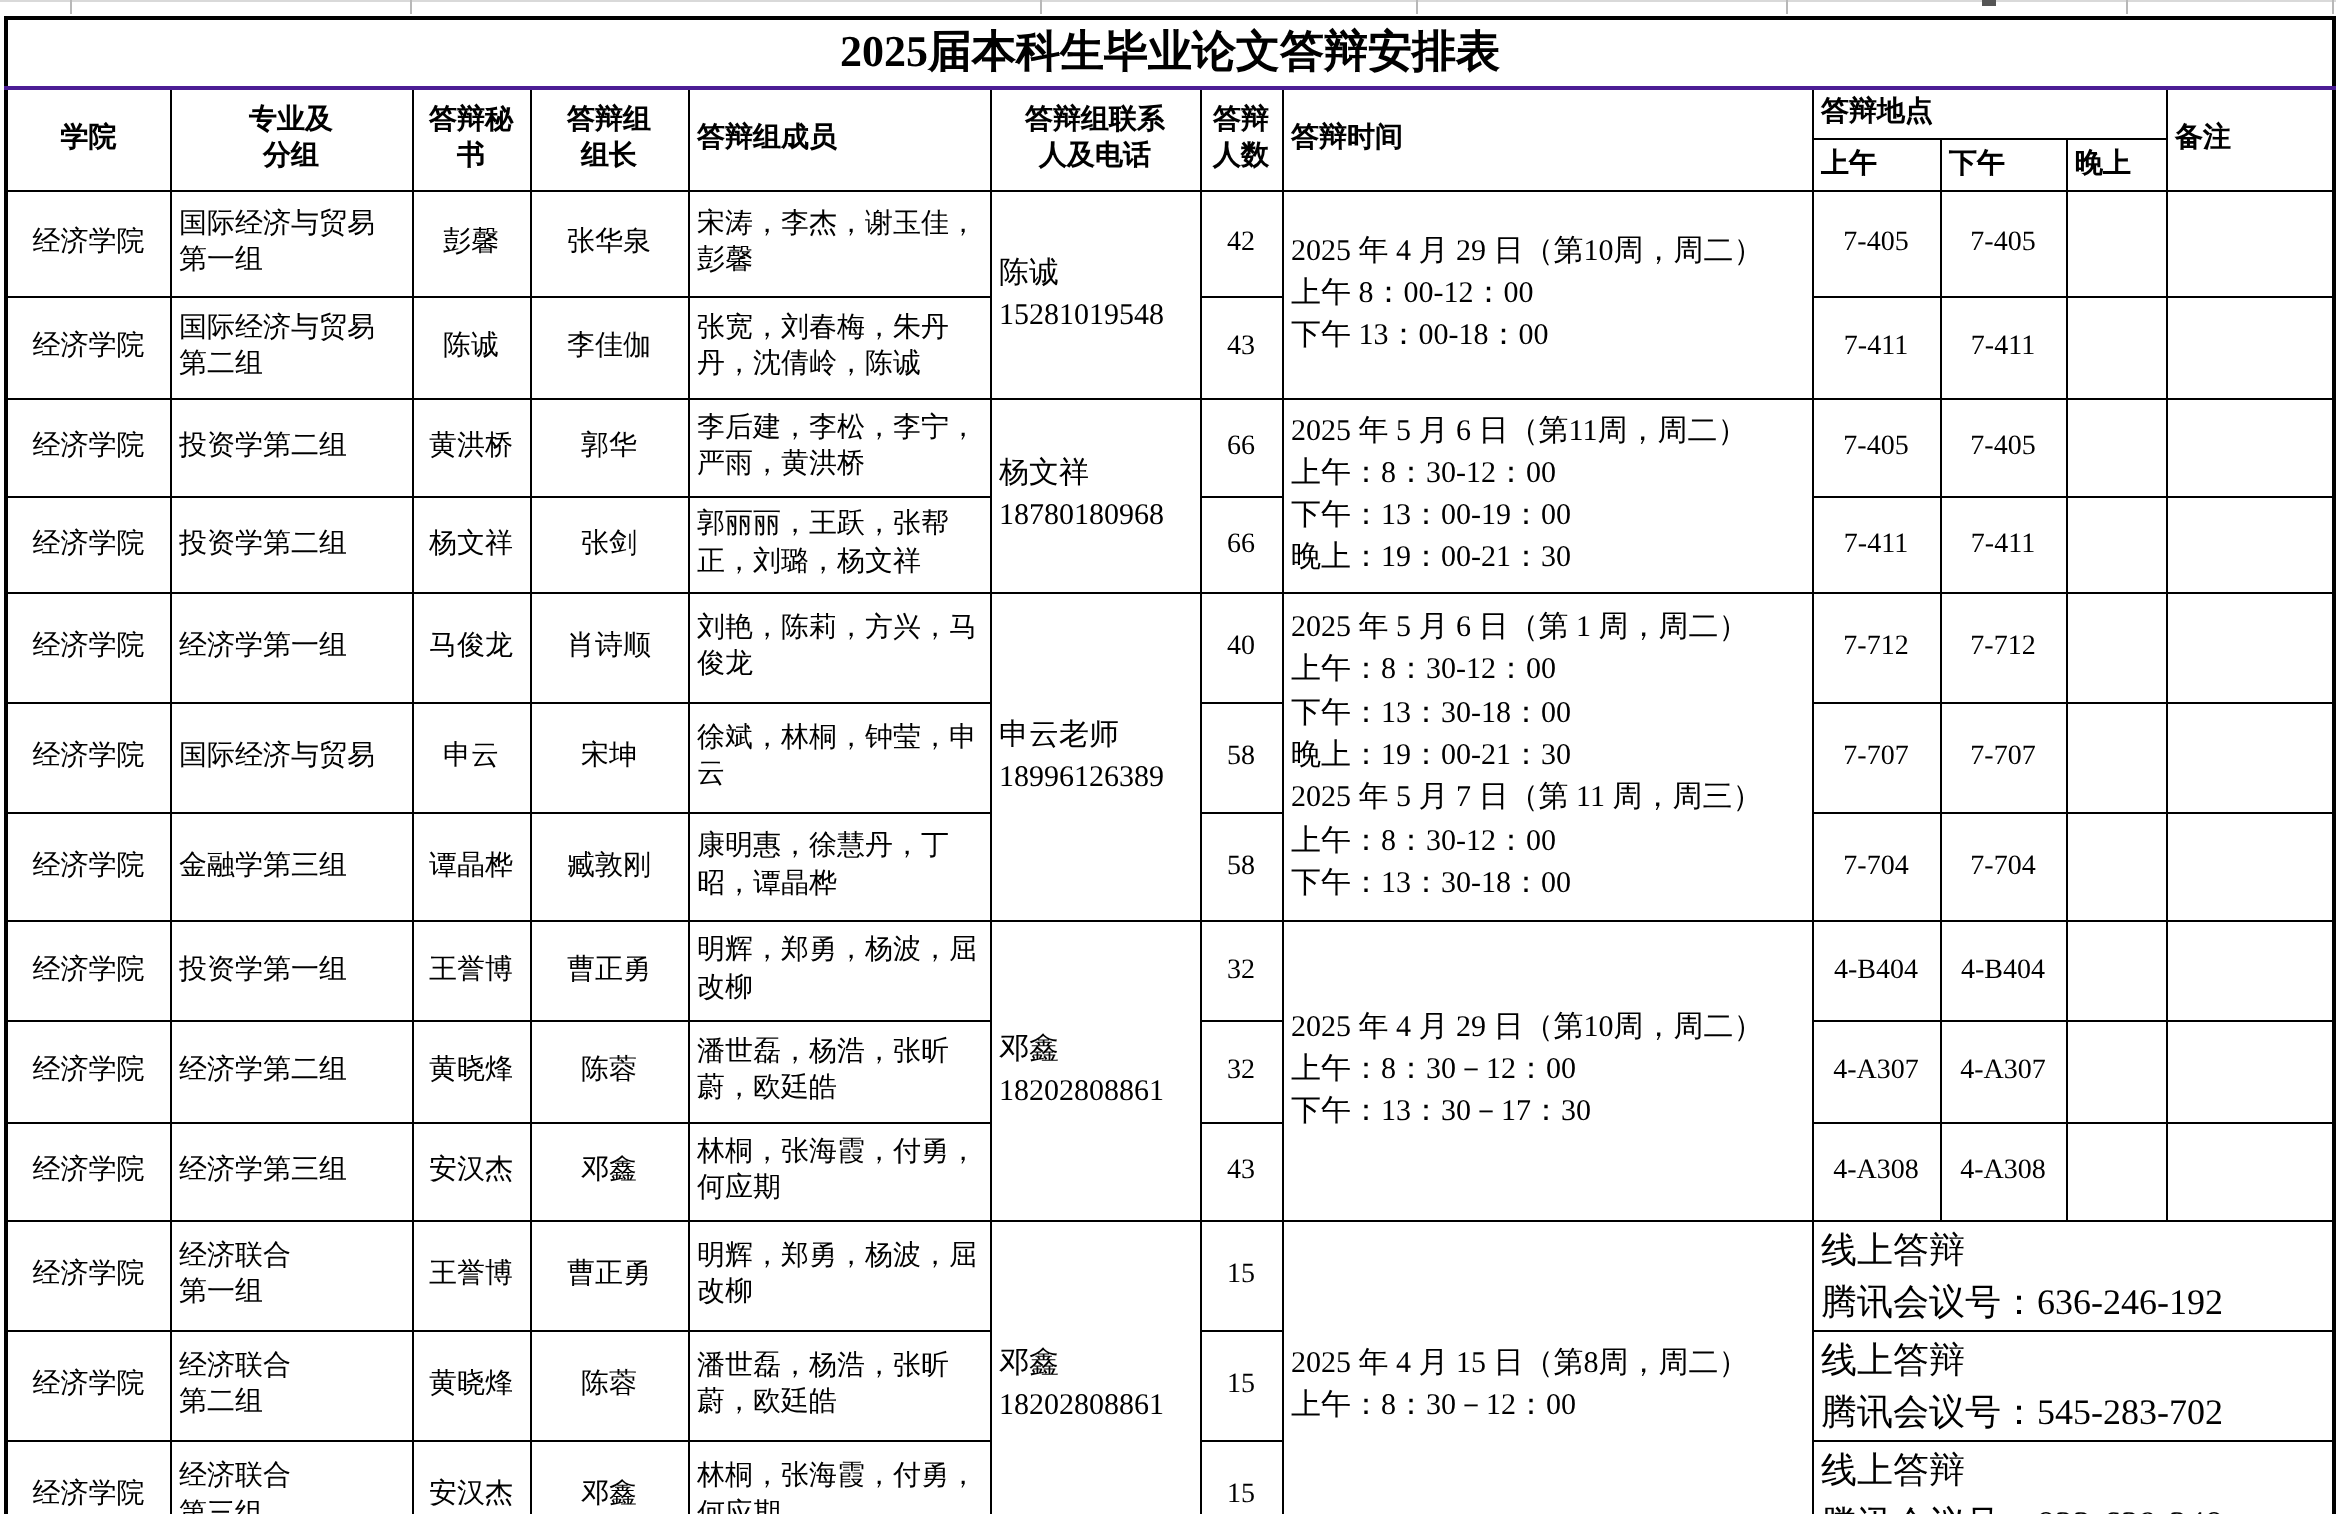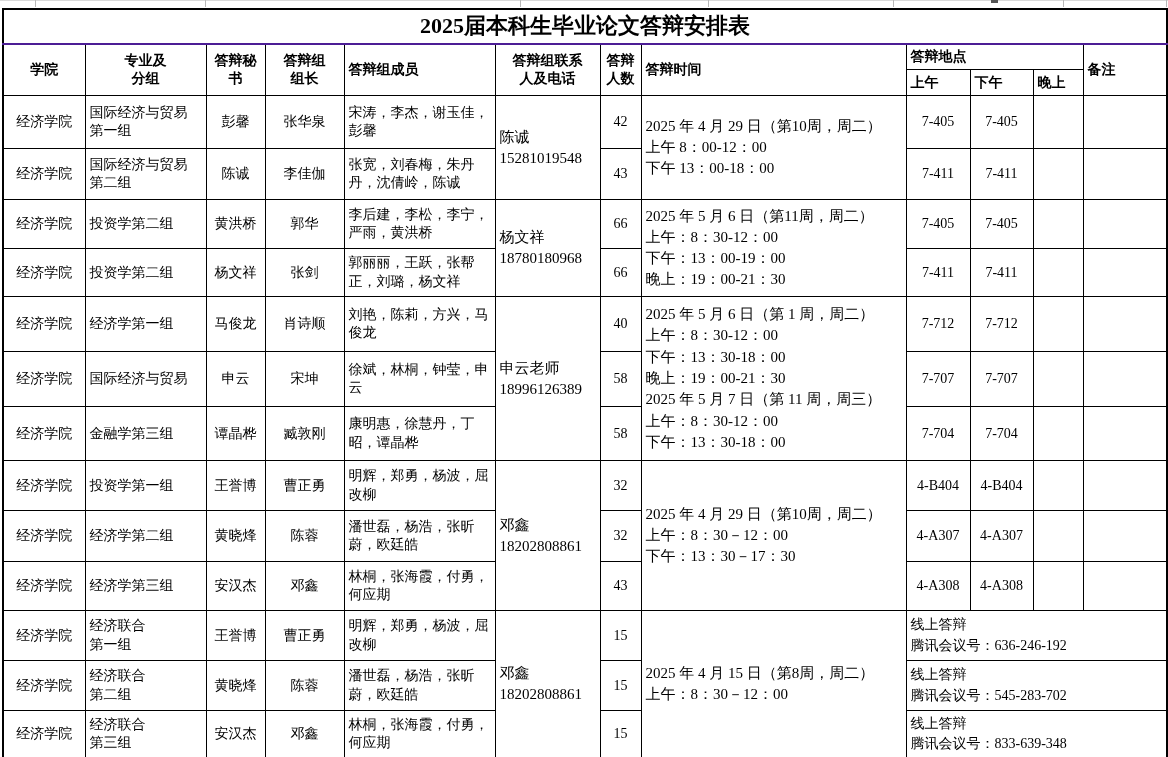--- a/index.html
+++ b/index.html
@@ -31,21 +31,21 @@
     text-align: left;
   }
   .title-cell {
     font-size: 22px; font-weight: bold; text-align: center;
     padding: 2px; border-bottom: 2px solid #4c1d95;
   }
   .hd { font-weight: bold; }
   .c { text-align: center; }
   .pre { white-space: pre-line; }
   .time { font-size: 15px; line-height: 1.42; }
-  .online { font-size: 14px; line-height: 1.45; margin-top: 36px; }
+  .online { font-size: 18px; line-height: 1.45; margin-top: 36px; }
   .contact { font-size: 15px; line-height: 1.4; }
 </style>
 </head>
 <body>
 
 <div class="top-strip">
   <div class="hline"></div>
   <div class="tick" style="left:35px"></div>
   <div class="tick" style="left:205px"></div>
   <div class="tick" style="left:520px"></div>

